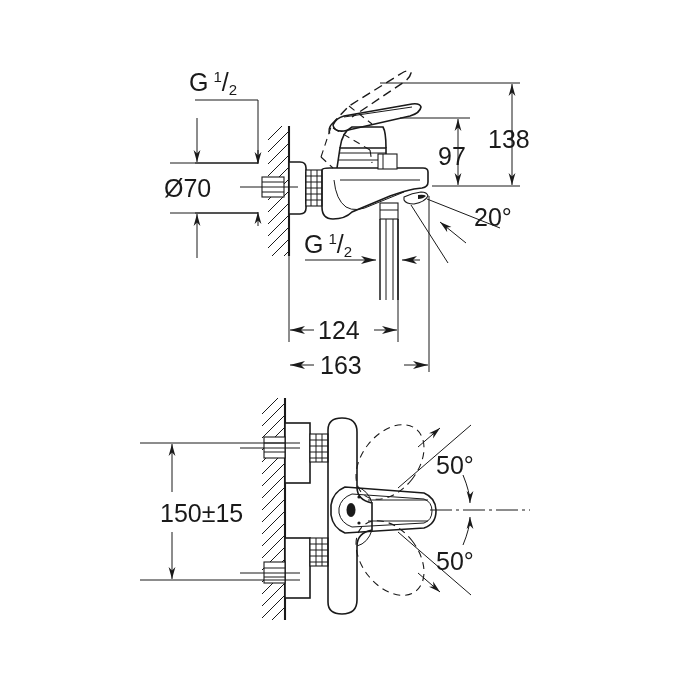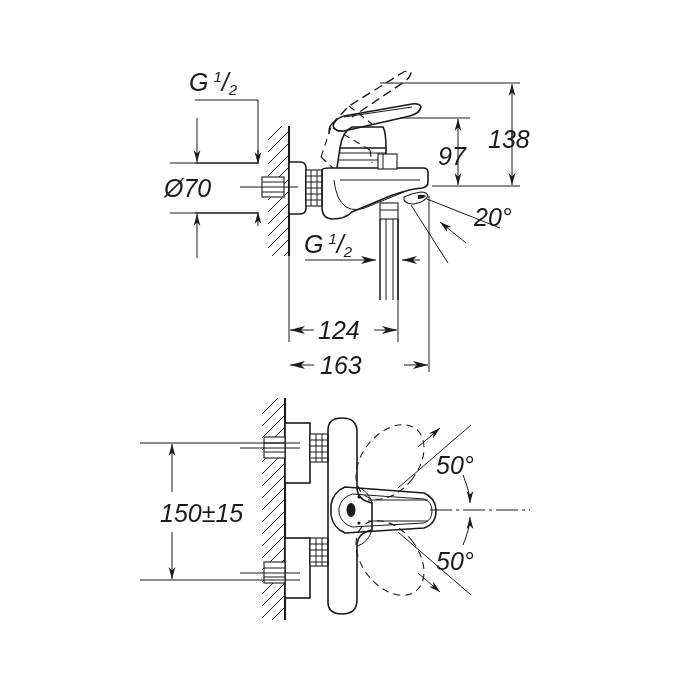--- a/index.html
+++ b/index.html
@@ -11,21 +11,20 @@
     width: 700px;
     height: 700px;
     font-family: "Liberation Sans", sans-serif;
     overflow: hidden;
   }
   #drawing-root {
     position: relative;
     width: 700px;
     height: 700px;
     background: #ffffff;
-    font-style: italic;
   }
   svg.tech-drawing {
     display: block;
     width: 700px;
     height: 700px;
   }
   
   .thin   { stroke: #1a1a1a; stroke-width: 1;   fill: none; }
   .med    { stroke: #1a1a1a; stroke-width: 1.6; fill: none; }
   .thick  { stroke: #1a1a1a; stroke-width: 2.1; fill: none; }

